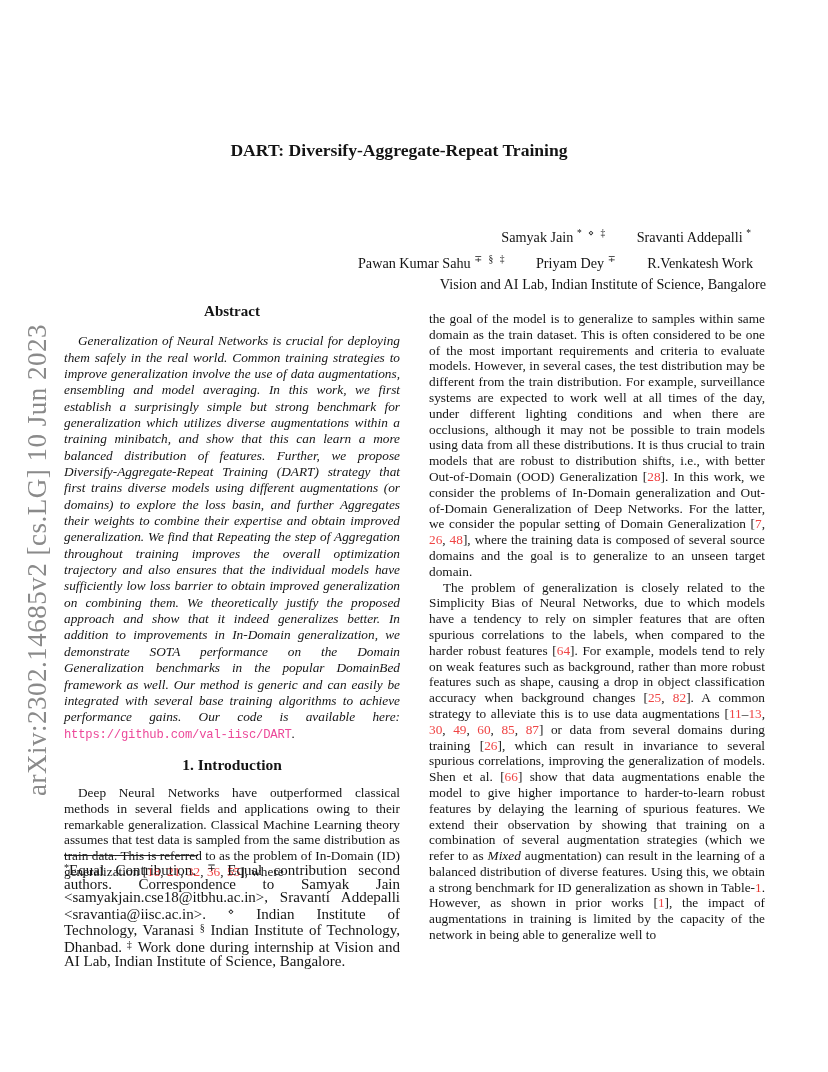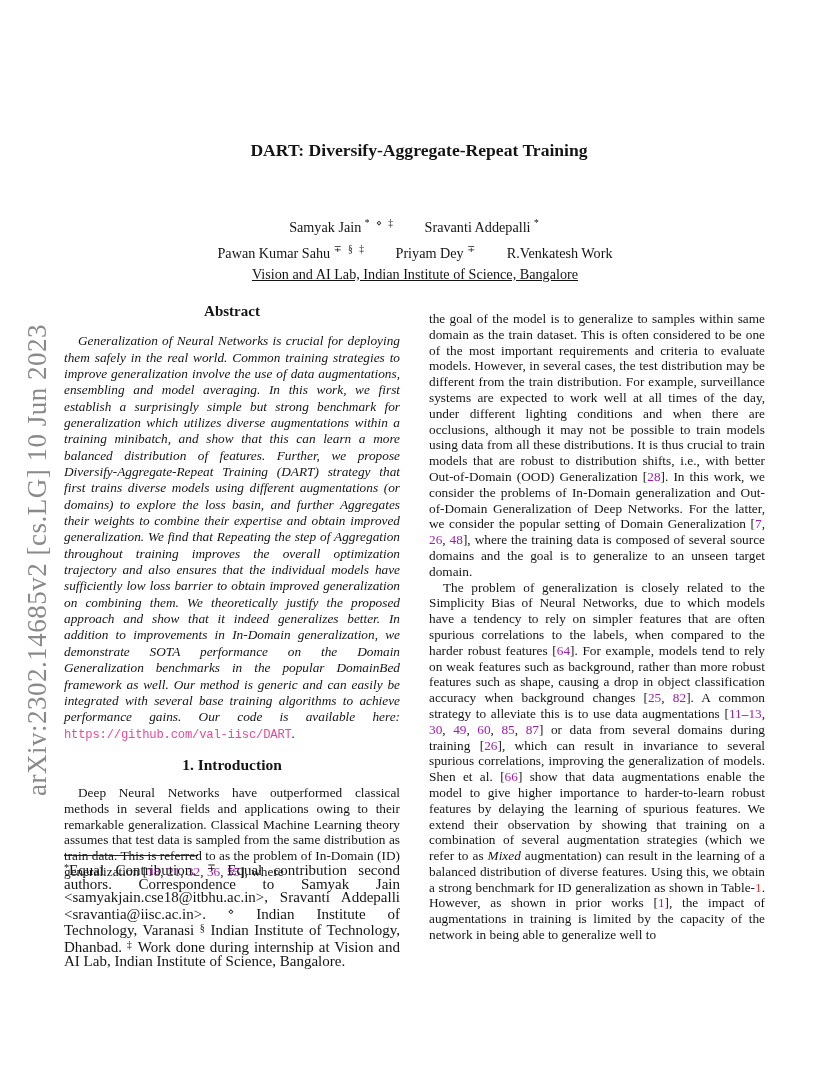--- a/index.html
+++ b/index.html
@@ -8,43 +8,43 @@
     background:#ffffff;overflow:hidden;color:#141414;
     font-family:"Liberation Serif","DejaVu Serif",serif;
   }
   
   .arxiv-banner{
     position:absolute;left:37px;top:560px;
     transform:translate(-50%,-50%) rotate(-90deg);
     white-space:nowrap;font-size:27px;color:#8a8a8a;letter-spacing:0.5px;
   }
   
-  .title-block{position:absolute;top:139px;left:68px;width:702px;text-align:center;}
+  .title-block{position:absolute;top:139px;left:48px;width:702px;text-align:center;}
   .title-line{font-size:17.6px;font-weight:bold;line-height:23px;}
-  .authors-block{position:absolute;top:213px;left:64px;width:702px;text-align:center;font-size:14.2px;}
+  .authors-block{position:absolute;top:223px;left:64px;width:702px;text-align:right;font-size:14.2px;}
   .authors-row{line-height:21.5px;}
   .author{margin:0 13px;white-space:nowrap;}
   .author .sup-marks{font-size:9.5px;vertical-align:6px;letter-spacing:2px;}
-  .affiliation{line-height:21.5px;text-decoration:underline;}
+  .affiliation{line-height:21.5px;}
   
   .col{position:absolute;width:336px;text-align:justify;}
   .col-left{left:64px;}
   .col-right{left:429px;top:311px;font-size:13.3px;line-height:15.8px;}
   .abstract-section{top:303px;}
   .abstract-heading{text-align:center;font-size:15px;font-weight:bold;margin:0 0 13px 0;}
   .abstract-text{font-style:italic;font-size:13.3px;line-height:16.35px;text-indent:14px;hyphens:auto;}
   .intro-section{top:756px;}
   .intro-heading{font-size:15.5px;font-weight:bold;margin:0 0 11px 0;text-align:center;}
   .body-para{font-size:13.3px;line-height:15.8px;text-indent:14px;margin:0;hyphens:auto;}
   .body-para.no-indent{text-indent:0;}
   
   .footnote{position:absolute;left:64px;top:855px;width:336px;font-size:15px;line-height:13.6px;text-align:justify;hyphens:auto;}
   .footnote-rule{width:134px;border-top:1.2px solid #222;margin-bottom:5px;}
   
-  .c-cite{color:#a21caf;}
+  .c-cite{color:#ef4444;}
   .c-ref{color:#e5392f;}
   .c-url{color:#ec4899;font-family:"Liberation Mono","DejaVu Sans Mono",monospace;font-style:normal;font-size:12.2px;letter-spacing:-0.2px;}
   .c-em{font-style:italic;margin-top:24px;}
   .c-sup{font-size:68%;vertical-align:4px;}
 </style>
 </head>
 <body>
 
 <div class="page">
 

